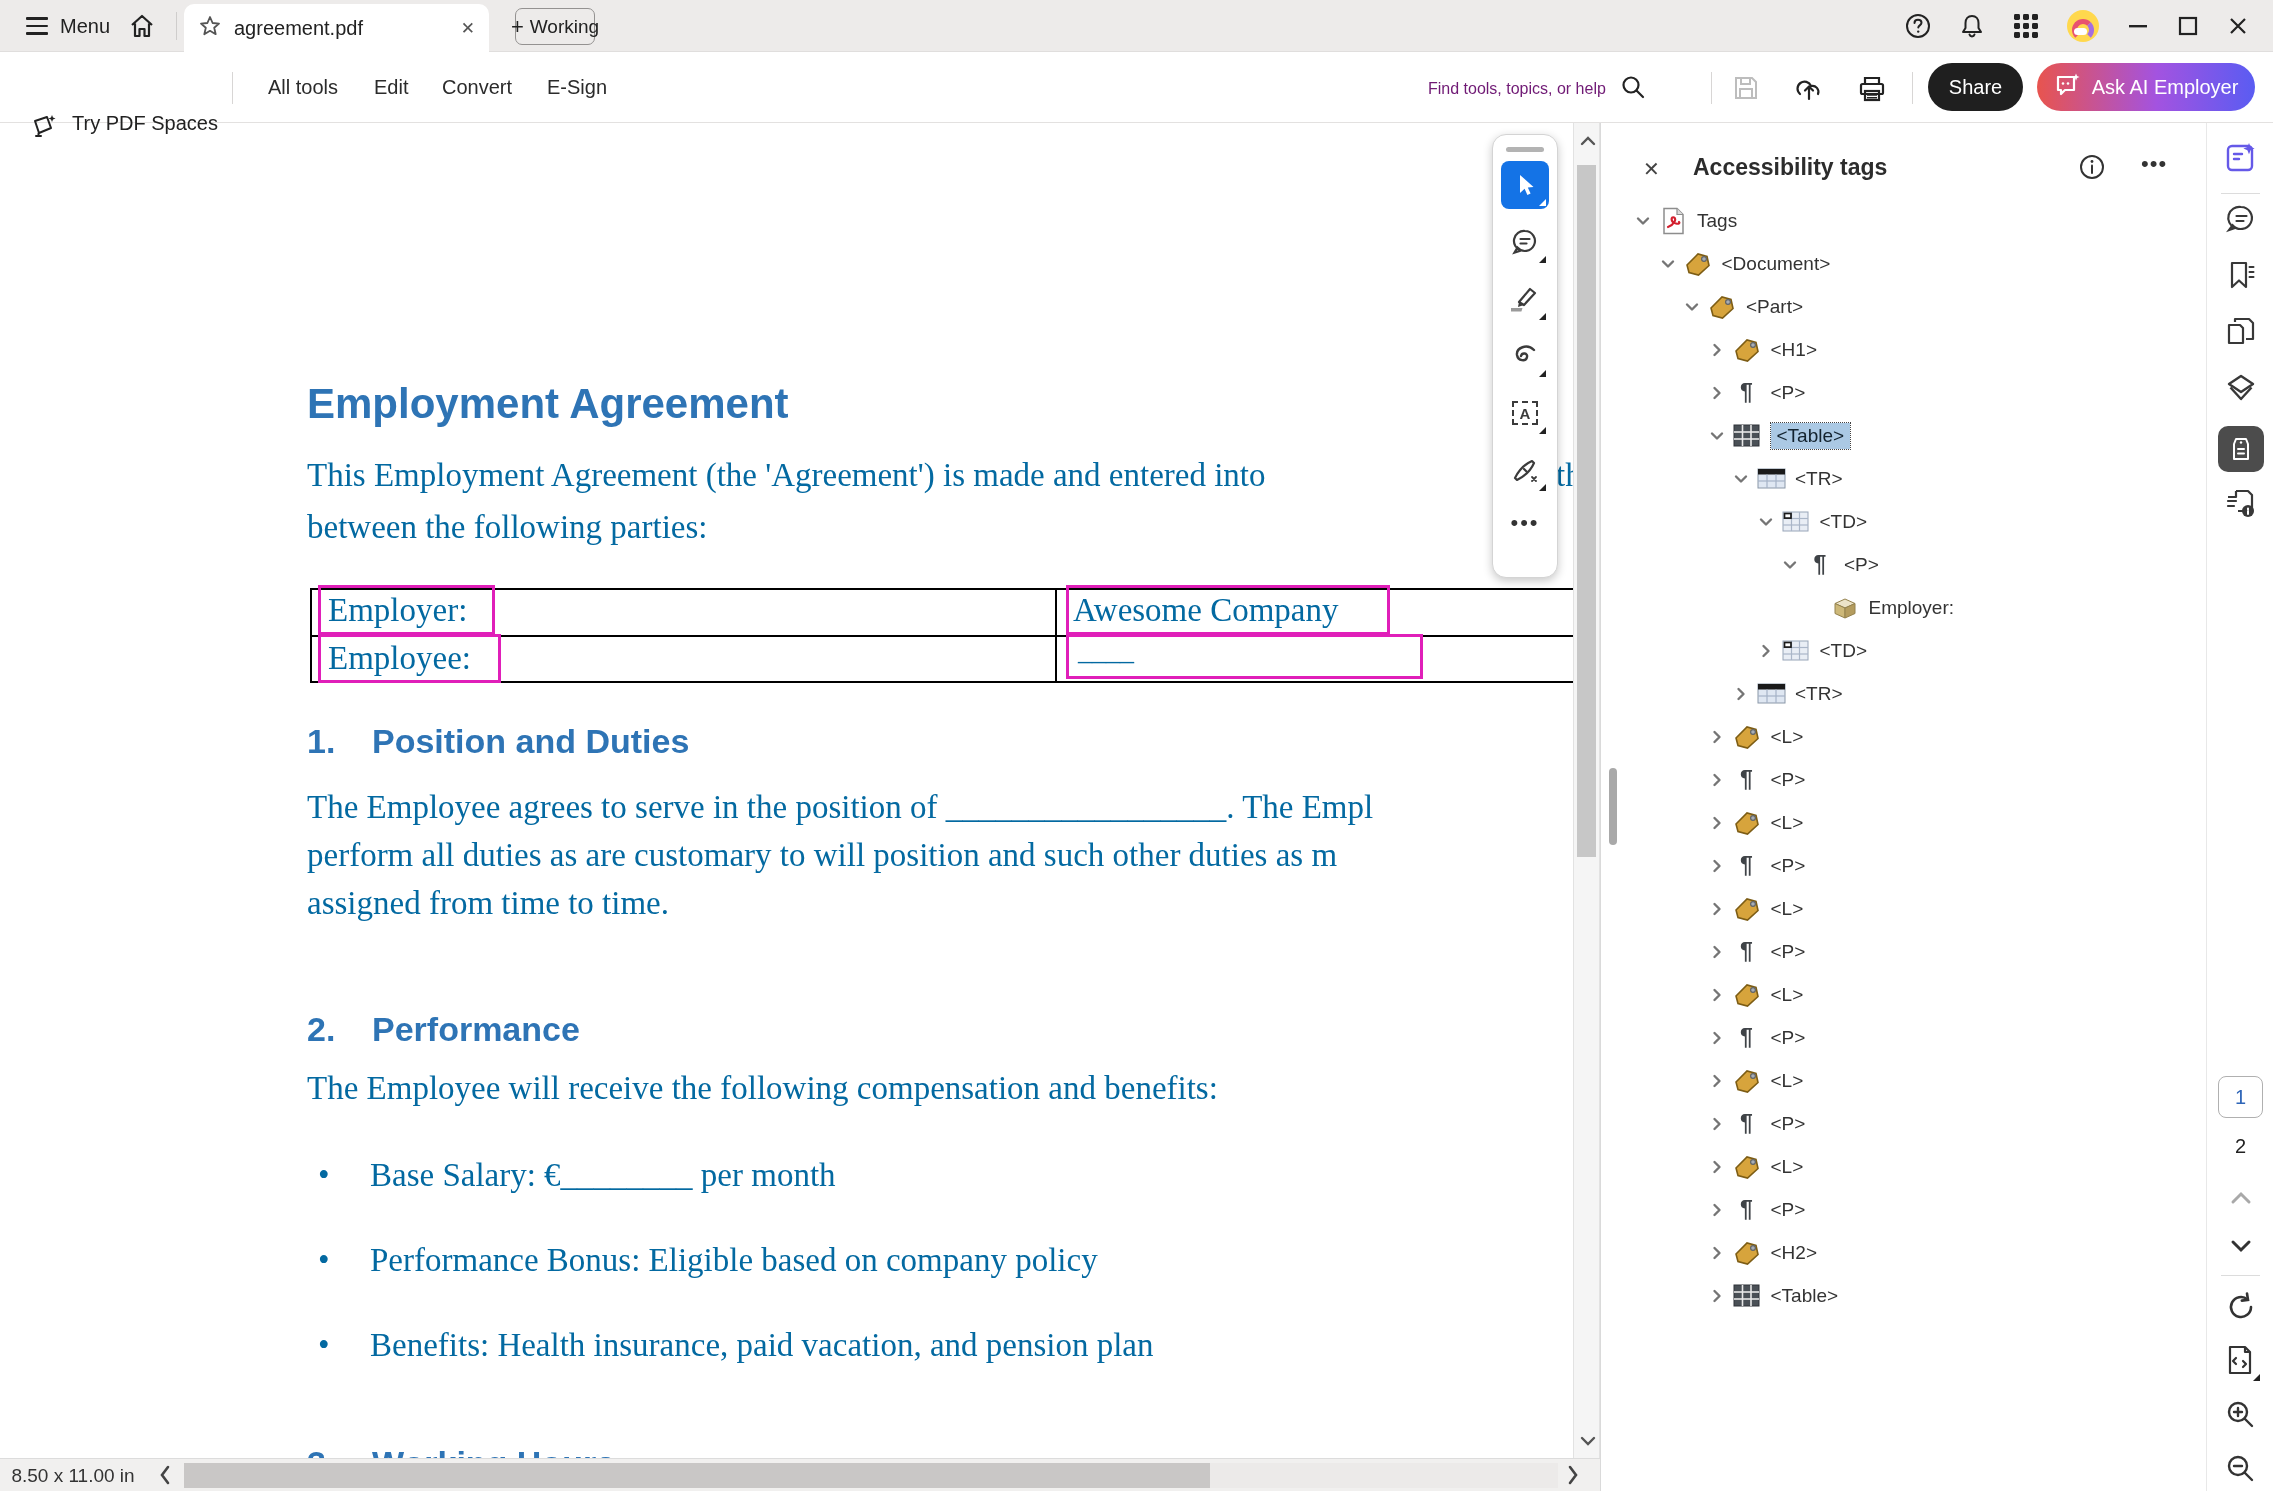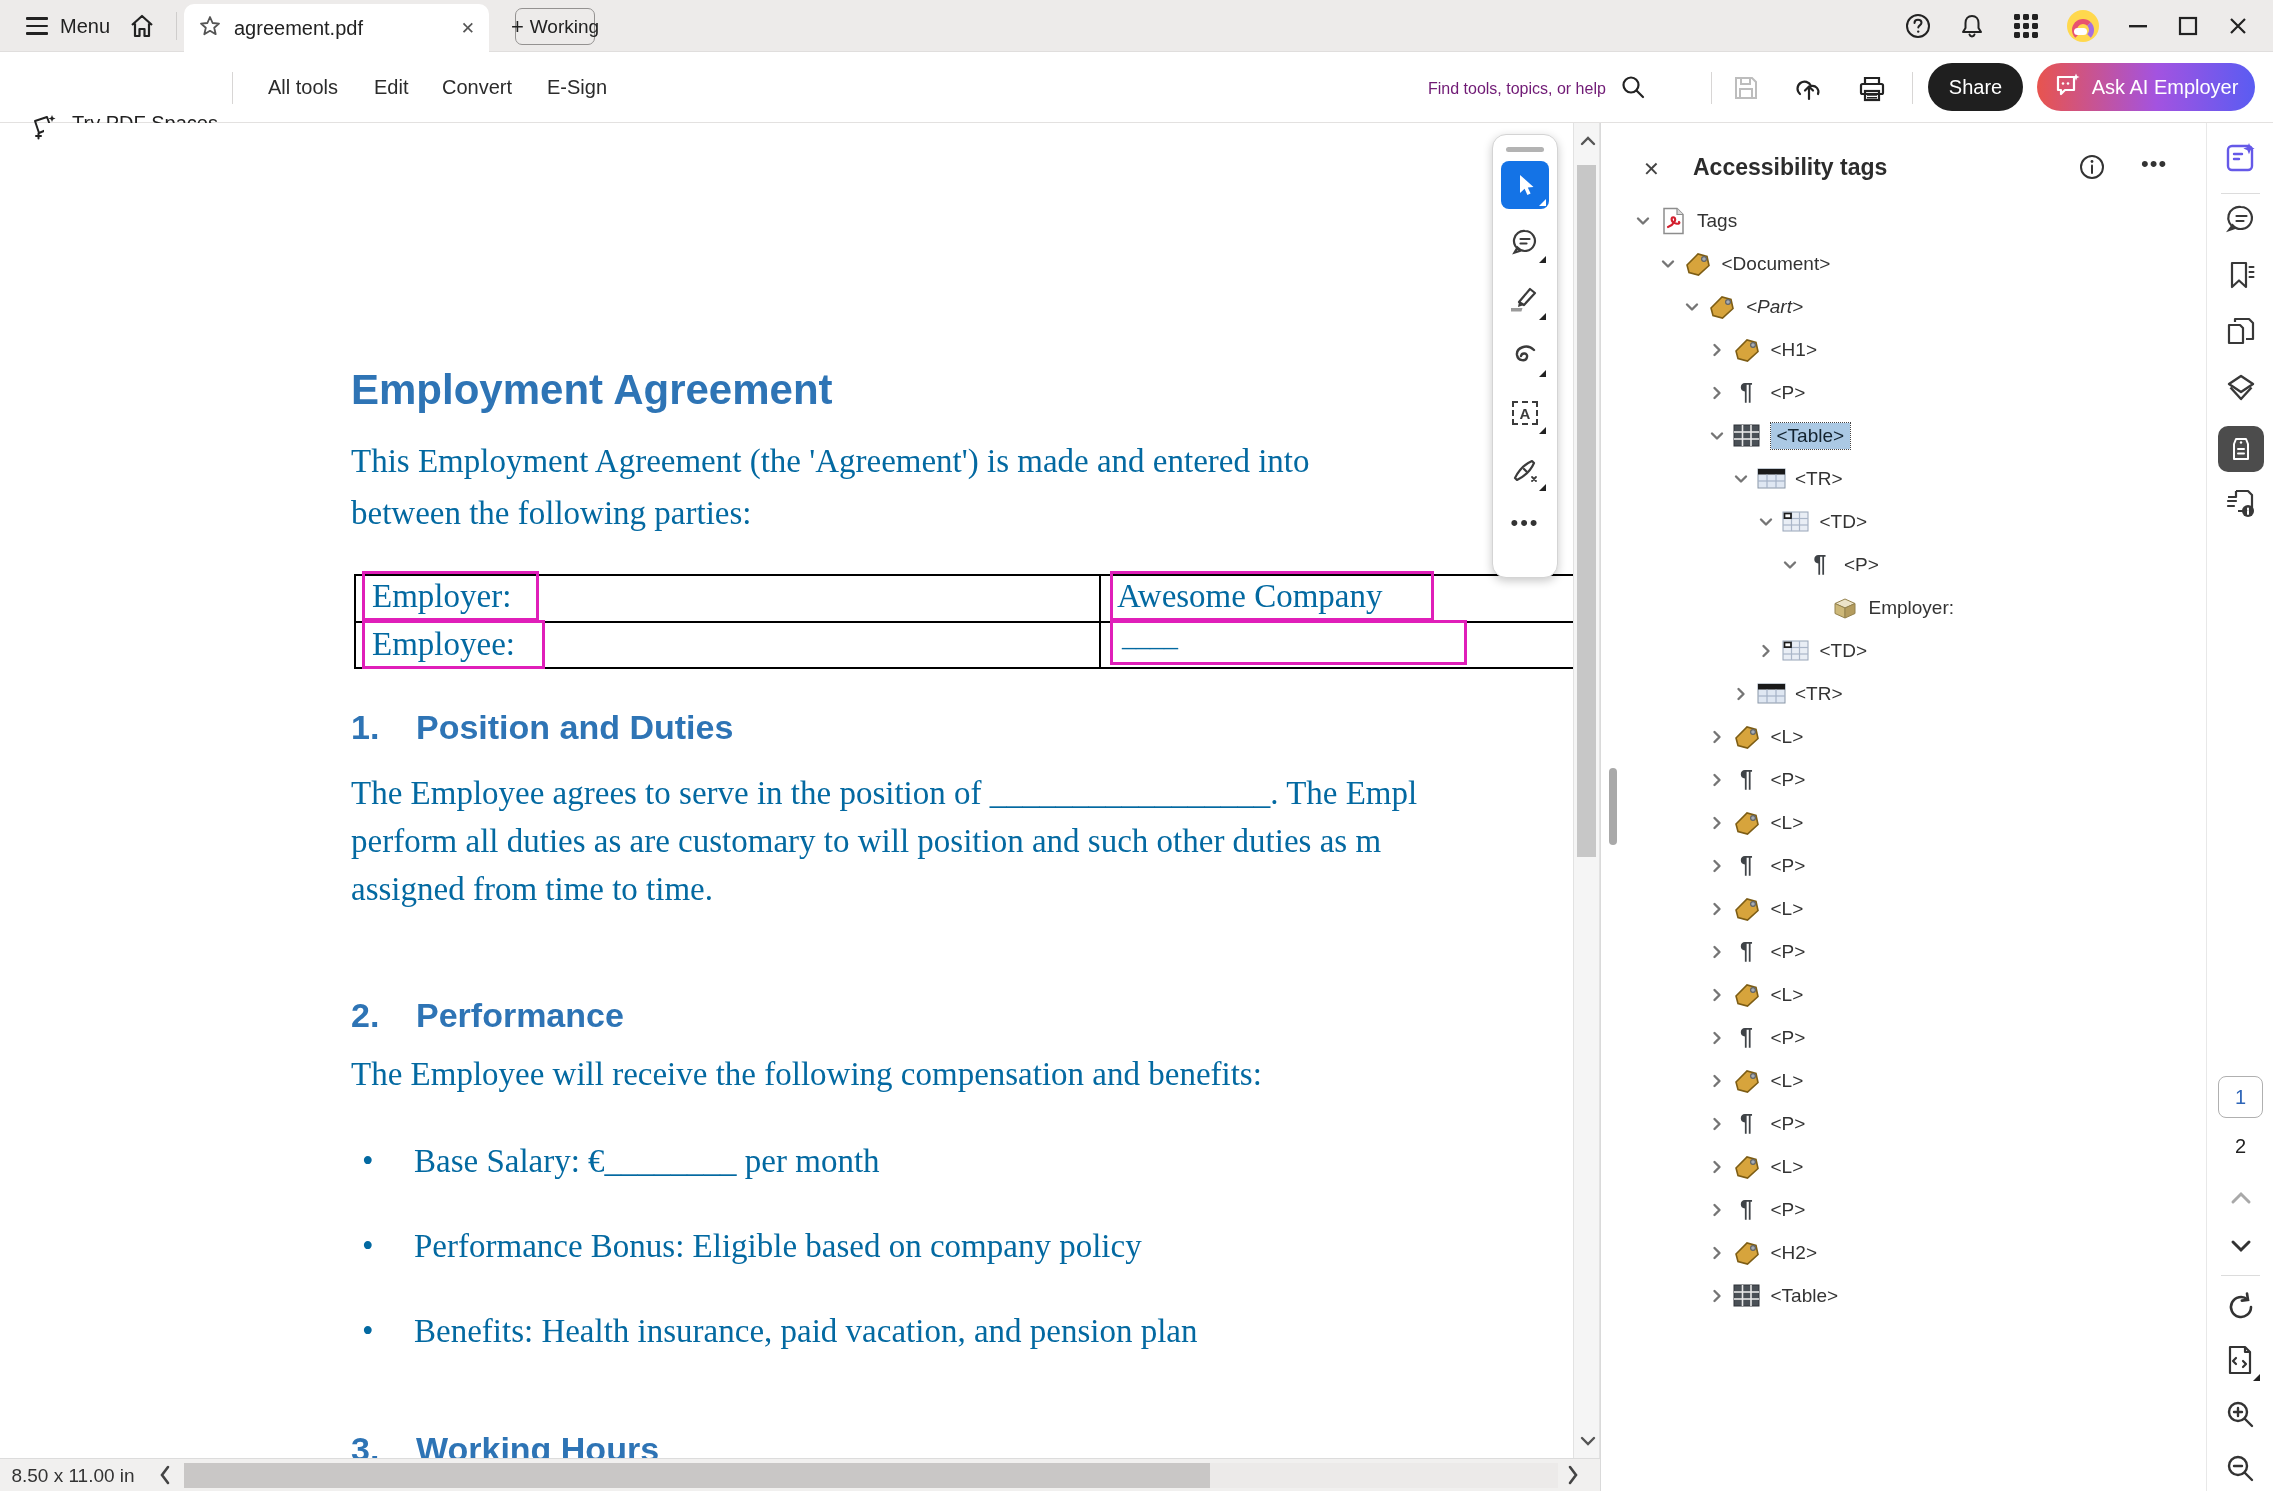--- a/index.html
+++ b/index.html
@@ -29,21 +29,21 @@
   .trypdf { position:absolute; left:30px; top:18px; display:flex; align-items:flex-start; gap:12px; font-size:20px; color:#222; cursor:pointer;margin-top:42px; }
   .tool-div { position:absolute; top:20px; width:1px; height:32px; background:#d8d6d5; }
   .tool-item { position:absolute; top:24px; font-size:20px; color:#2b2b2b; cursor:pointer; }
   .findbar { position:absolute; left:1428px; top:22px; display:flex; align-items:center; gap:14px; cursor:text; }
   .findbar .ph { font-size:16px; color:#701a75; }
   .icon-btn { position:absolute; top:22px; cursor:pointer; }
   .share-btn { position:absolute; left:1928px; top:11px; width:95px; height:48px; border-radius:24px; background:#1f1f1f; color:#fff; font-size:20px; display:flex; align-items:center; justify-content:center; cursor:pointer; }
   .ai-btn { position:absolute; left:2037px; top:11px; width:218px; height:48px; border-radius:24px; background:linear-gradient(90deg,#e8544e,#a353e0 55%,#5a5cf2); color:#fff; font-size:20px; display:flex; align-items:center; justify-content:center; gap:10px; cursor:pointer; }
 
   
-  .doc { position:absolute; left:0; top:123px; width:1573px; height:1335px; background:#fff; overflow:hidden;margin-left:44px; }
+  .doc { position:absolute; left:0; top:137px; width:1573px; height:1335px; background:#fff; overflow:hidden; }
   .doc-h1 { position:absolute; left:307px; top:243px; font-size:42px; font-weight:bold; color:#2e74b5; white-space:nowrap; }
   .serif { font-family:"Liberation Serif", serif; font-size:33px; color:#0369a1; white-space:nowrap; }
   .sec-head { position:absolute; font-size:34px; font-weight:bold; color:#2e74b5; white-space:nowrap; display:flex; }
   .sec-head .num { width:65px; }
   
   .tline { position:absolute; background:#000; }
   .pinkbox { position:absolute; border:3px solid #e01fb9; }
   
   .quick { position:absolute; left:1492px; top:134px; width:66px; height:444px; background:#fff; border:1px solid #d4d4d4; border-radius:14px; box-shadow:0 3px 10px rgba(0,0,0,.22); display:flex; flex-direction:column; align-items:center; }
   .q-handle { width:38px; height:5px; border-radius:3px; background:#b3b3b3; margin-top:12px; }
@@ -398,21 +398,21 @@
           </svg>
         </span>
         <span class="ticon">
           <svg width="28" height="26" viewBox="0 0 28 26">
             <path d="M3 14 L14 3 L23 5.5 L25 14.5 L14.5 24 L5 21.5 Z" fill="#d7a43c" stroke="#7d5d15" stroke-width="1.6"></path>
             <circle cx="20" cy="8" r="2.4" fill="#a7adb5" stroke="#5f6368" stroke-width="1.2"></circle>
           </svg>
         </span>
         <span class="tlabel">&lt;Document&gt;</span>
       </div>
-      <div class="trow" style="padding-left: 79px; font-style: italic;">
+      <div class="trow" style="padding-left: 79px;">
         <span class="texp">
           <svg width="16" height="16" fill="none" stroke="#757575" stroke-width="2.4" stroke-linecap="round" stroke-linejoin="round">
             <polyline points="3,5.5 8,10.5 13,5.5"></polyline>
           </svg>
         </span>
         <span class="ticon">
           <svg width="28" height="26" viewBox="0 0 28 26">
             <path d="M3 14 L14 3 L23 5.5 L25 14.5 L14.5 24 L5 21.5 Z" fill="#d7a43c" stroke="#7d5d15" stroke-width="1.6"></path>
             <circle cx="20" cy="8" r="2.4" fill="#a7adb5" stroke="#5f6368" stroke-width="1.2"></circle>
           </svg>

